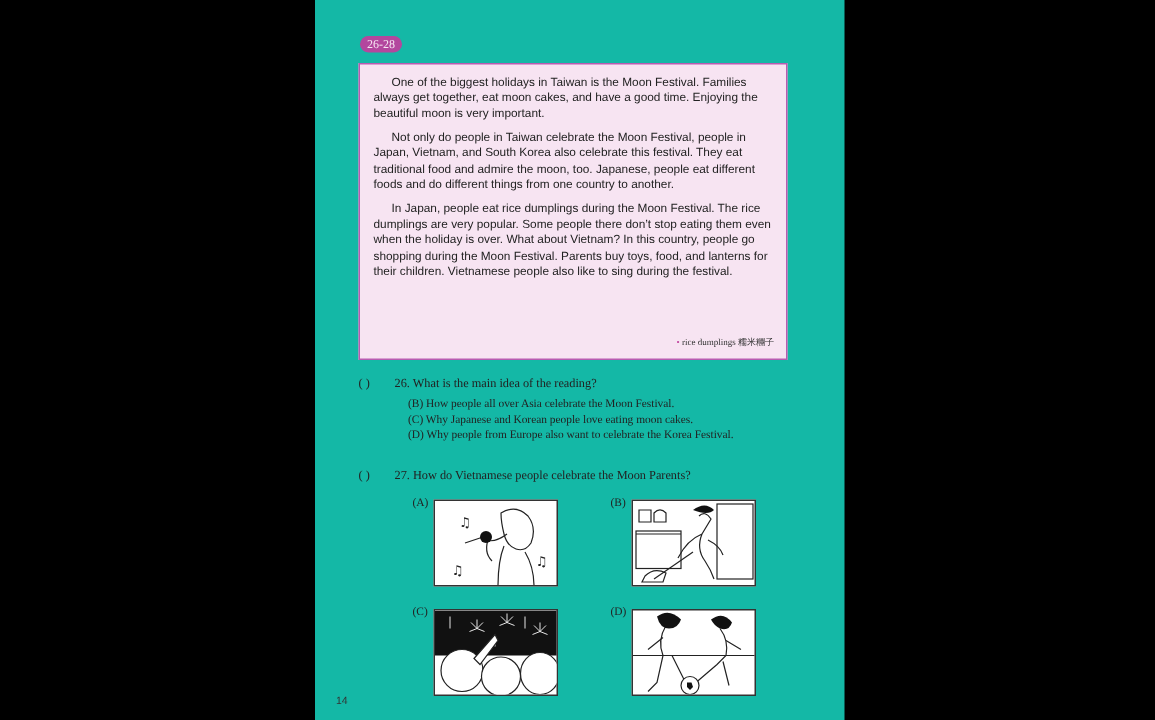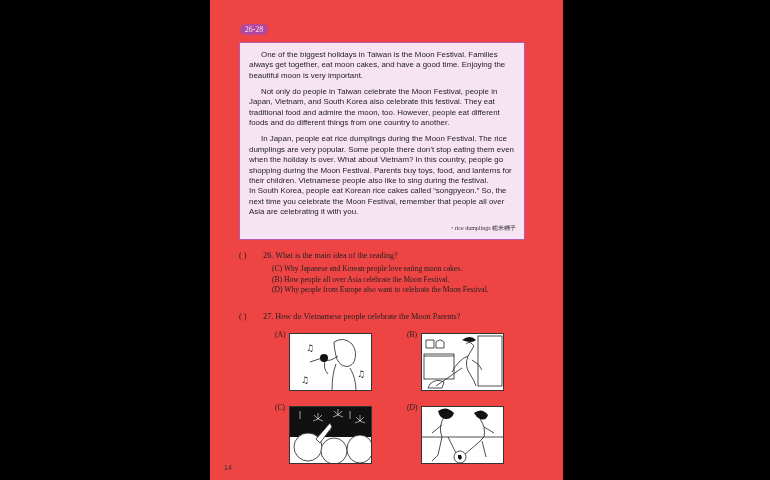--- a/index.html
+++ b/index.html
@@ -1,17 +1,17 @@
 <!DOCTYPE html>
 <html><head>
 <meta charset="utf-8">
 <style>
   html, body { margin:0; padding:0; }
   body { width:770px; height:480px; background:#000; position:relative; overflow:hidden; }
-  .page { position:absolute; left:210px; top:0; width:353px; height:480px; background:#ef4444; }
+  .page { position:absolute; left:210px; top:0; width:353px; height:480px; background:#14b8a6; }
   .badge { position:absolute; left:30px; top:24px; width:28px; height:11px; border-radius:6px;
     background:#b3479e; color:#f5e6f2; font:8px/11px "Liberation Serif", serif; text-align:center; }
   .box { position:absolute; left:29px; top:42px; width:286px; height:198px; box-sizing:border-box;
     border:1px solid #b85bb0; background:#f7e4f2; padding:7px 8px 12px 9px;
     font-family:"Liberation Sans", sans-serif; font-size:7.9px; line-height:10.4px; color:#222; }
   .box p { margin:0 0 5.8px 0; text-indent:12px; }
   .footnote { position:absolute; right:8px; bottom:6px; font:6px "Liberation Serif", serif; color:#333; }
   .footnote .dot { color:#c2459f; }
   .q { position:absolute; left:29px; font-family:Liberation Serif, serif; font-size:8.2px; color:#222; white-space:nowrap; }
   .q .paren { display:inline-block; width:22px; }
@@ -22,38 +22,37 @@
   svg { display:block; }
 </style>
 </head>
 <body>
 
 <div class="page">
   <div class="badge">26-28</div>
 
   <div class="box">
     <p>One of the biggest holidays in Taiwan is the Moon Festival. Families always get together, eat moon cakes, and have a good time. Enjoying the beautiful moon is very important.</p>
-    <p>Not only do people in Taiwan celebrate the Moon Festival, people in Japan, Vietnam, and South Korea also celebrate this festival. They eat traditional food and admire the moon, too. However, people eat different foods and do different things from one country to another.</p>
+    <p>Not only do people in Taiwan celebrate the Moon Festival, people in Japan, Vietnam, and South Korea also celebrate this festival. They eat traditional food and admire the moon, too. Japanese, people eat different foods and do different things from one country to another.</p>
     <p style="margin-bottom:0">In Japan, people eat rice dumplings during the Moon Festival. The rice dumplings are very popular. Some people there don’t stop eating them even when the holiday is over. What about Vietnam? In this country, people go shopping during the Moon Festival. Parents buy toys, food, and lanterns for their children. Vietnamese people also like to sing during the festival.</p>
-    <p style="text-indent:0">In South Korea, people eat Korean rice cakes called “songpyeon.” So, the next time you celebrate the Moon Festival, remember that people all over Asia are celebrating it with you.</p>
     <div class="footnote">
       <span class="dot">•</span>
       <span>rice dumplings 糯米糰子</span>
     </div>
   </div>
 
   <div class="q" style="top:251px">
     <span class="paren">(    )</span>
     <span>26.</span>
     <span>What is the main idea of the reading?</span>
   </div>
   <div class="opts" style="top:264px">
+    <div>(B) How people all over Asia celebrate the Moon Festival.</div>
     <div>(C) Why Japanese and Korean people love eating moon cakes.</div>
-    <div>(B) How people all over Asia celebrate the Moon Festival.</div>
-    <div>(D) Why people from Europe also want to celebrate the Moon Festival.</div>
+    <div>(D) Why people from Europe also want to celebrate the Korea Festival.</div>
   </div>
 
   <div class="q" style="top:312px">
     <span class="paren">(    )</span>
     <span>27.</span>
     <span>How do Vietnamese people celebrate the Moon Parents?</span>
   </div>
 
   <span class="pic-label" style="left:65px;top:330px">(A)</span>
   <div class="pic" style="left:79px;top:333px">

